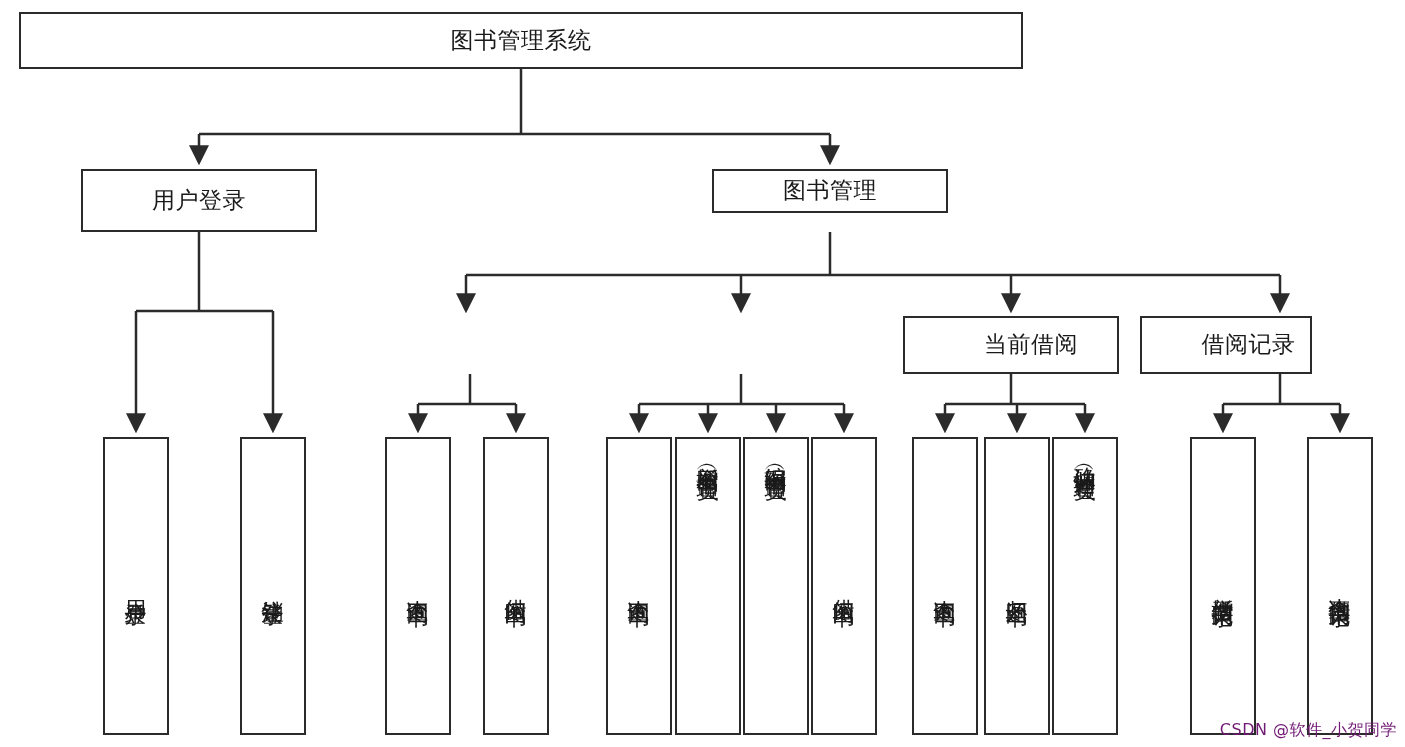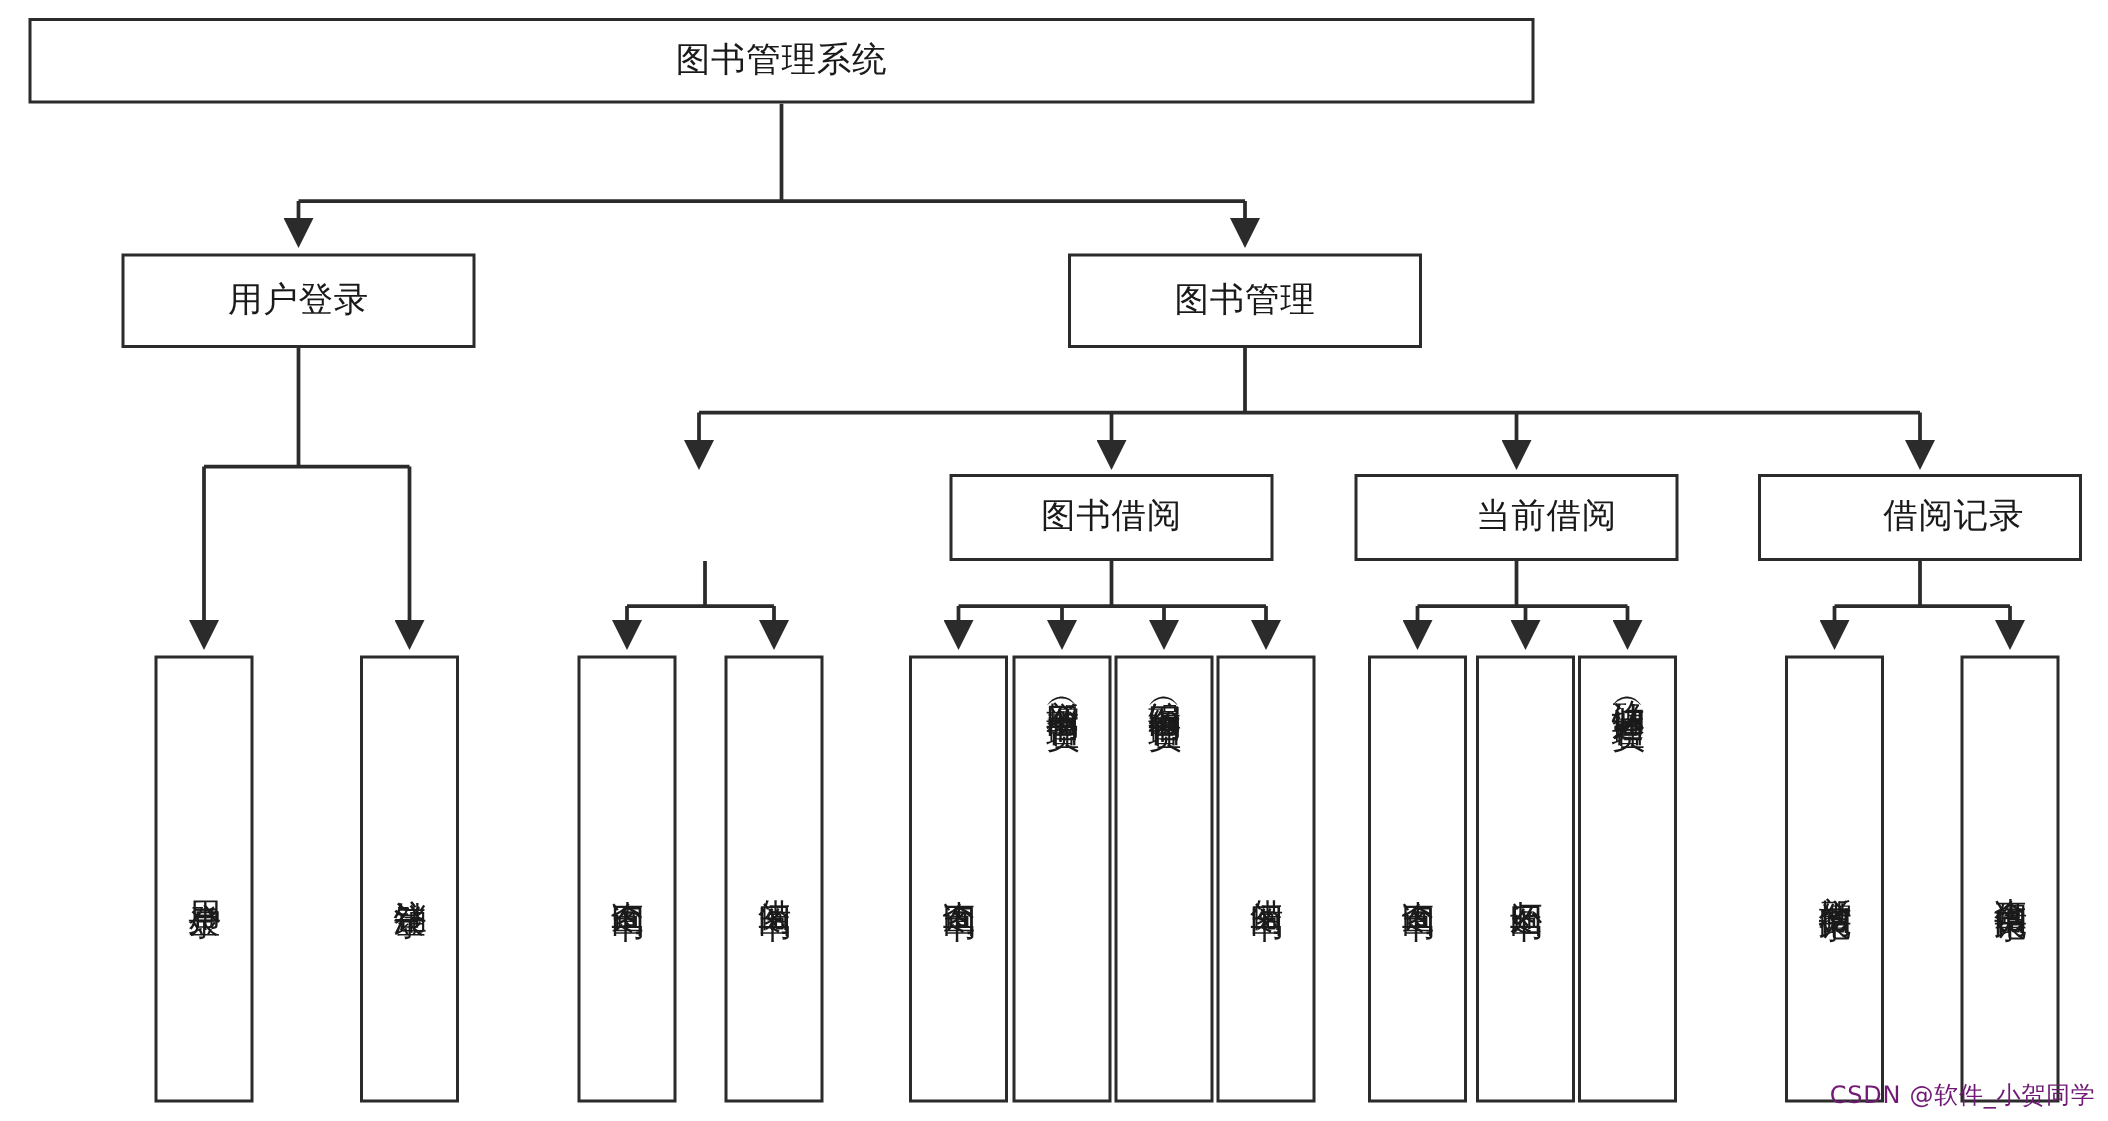--- a/index.html
+++ b/index.html
@@ -147,31 +147,28 @@
     </g>
   </svg>
 
   <div class="node horiz root" style="left: 19px; top: 12px; width: 1004px; height: 57px;">
     <span class="label">图书管理系统</span>
   </div>
 
   <div class="node horiz" style="left: 81px; top: 169px; width: 236px; height: 63px;">
     <span class="label">用户登录</span>
   </div>
-  <div class="node horiz" style="left: 712px; top: 169px; width: 236px; height: 63px;">
+  <div class="node horiz" style="left: 712px; top: 169px; width: 236px; height: 44px;">
     <span class="label">图书管理</span>
   </div>
 
-  <div class="node horiz" style="left: 633px; top: 316px; width: 216px; height: 58px;">
-    <span class="label">图书借阅</span>
-  </div>
   <div class="node horiz" style="left: 903px; top: 316px; width: 216px; height: 58px; padding-left: 40px;">
     <span class="label">当前借阅</span>
   </div>
-  <div class="node horiz" style="left: 1172px; top: 316px; width: 216px; height: 58px; padding-left: 45px;">
+  <div class="node horiz" style="left: 1140px; top: 316px; width: 172px; height: 58px; padding-left: 45px;">
     <span class="label">借阅记录</span>
   </div>
 
   <div class="node vert centered" style="left: 103px; top: 437px; width: 66px; height: 298px;">
     <span class="label">用户登录</span>
   </div>
   <div class="node vert centered" style="left: 240px; top: 437px; width: 66px; height: 298px;">
     <span class="label">注销登录</span>
   </div>
   <div class="node vert centered" style="left: 385px; top: 437px; width: 66px; height: 298px;">

